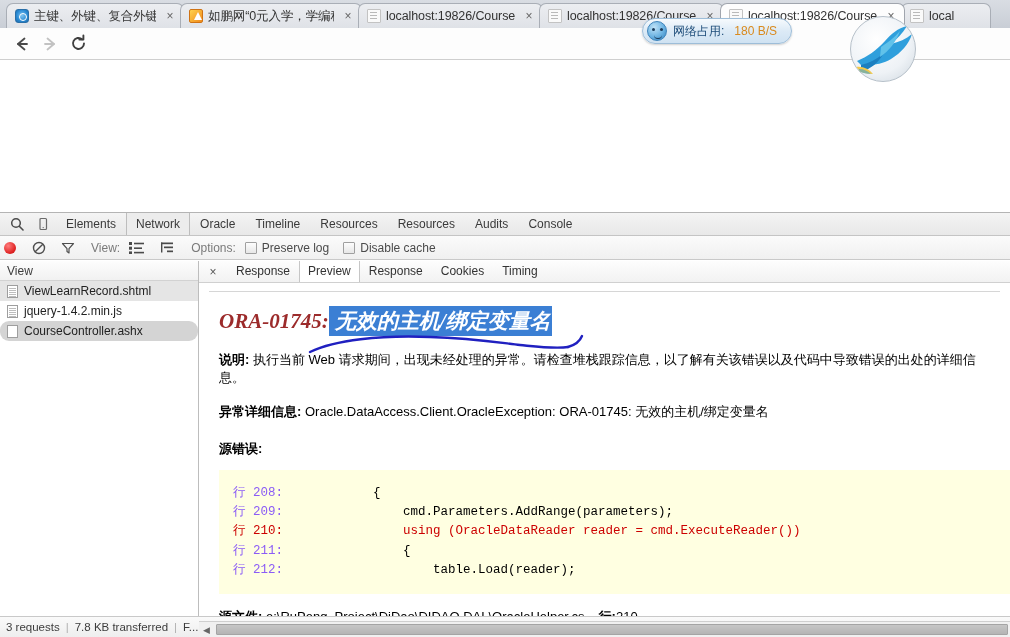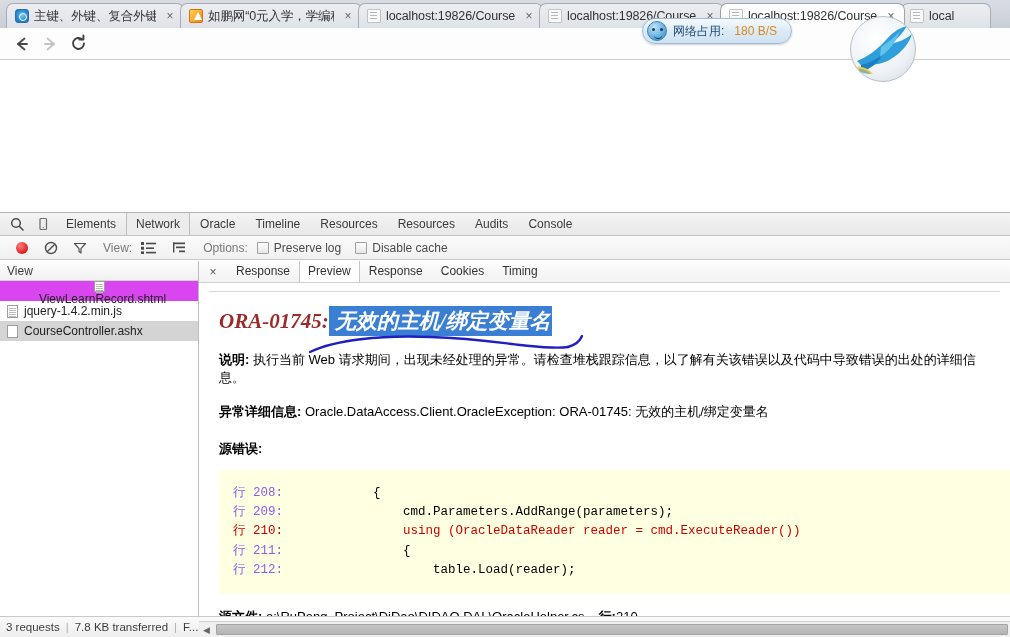--- a/index.html
+++ b/index.html
@@ -226,21 +226,21 @@
     background: #ececec;
     border-left: 1px solid #bdbdbd;
     border-right: 1px solid #bdbdbd;
   }
 
   .dt-toolbar2 {
     height: 24px;
     background: linear-gradient(to bottom, #fbfbfb 0%, #f0f0f0 100%);
     border-bottom: 1px solid #c9c9c9;
     display: flex; align-items: center;
-    padding-left: 16px;
+    padding-left: 4px;
     font-size: 12px;
     color: #555;
   }
   .rec-dot {
     width: 12px; height: 12px; border-radius: 50%;
     background: radial-gradient(circle at 35% 32%, #ff7d7d 0%, #e02424 65%, #b31414 100%);
     margin-right: 16px;
   }
   .clear-icon { margin-right: 15px; color: #4f4f4f; display:flex; }
   .filter-icon { margin-right: 16px; color: #4f4f4f; display:flex;}
@@ -275,22 +275,22 @@
     border-bottom: 1px solid #d2d2d2;
   }
   .sb-row {
     height: 20px;
     display: flex; align-items: center;
     padding-left: 7px;
     font-size: 12px;
     color: #222;
     white-space: nowrap;
   }
-  .sb-row.selected { background: #d946ef; flex-direction: column; }
-  .sb-row.hovered { background: #d4d4d4; }
+  .sb-row.selected { background: #e5e5e5; }
+  .sb-row.hovered { background: #d4d4d4; border-radius: 9px; }
   .sb-row .fi {
     width: 11px; height: 13px;
     border: 1px solid #9e9e9e;
     background: #fff;
     margin-right: 6px;
     flex: 0 0 11px;
     position: relative;
   }
   .sb-row .fi.lined::after {
     content: "";

